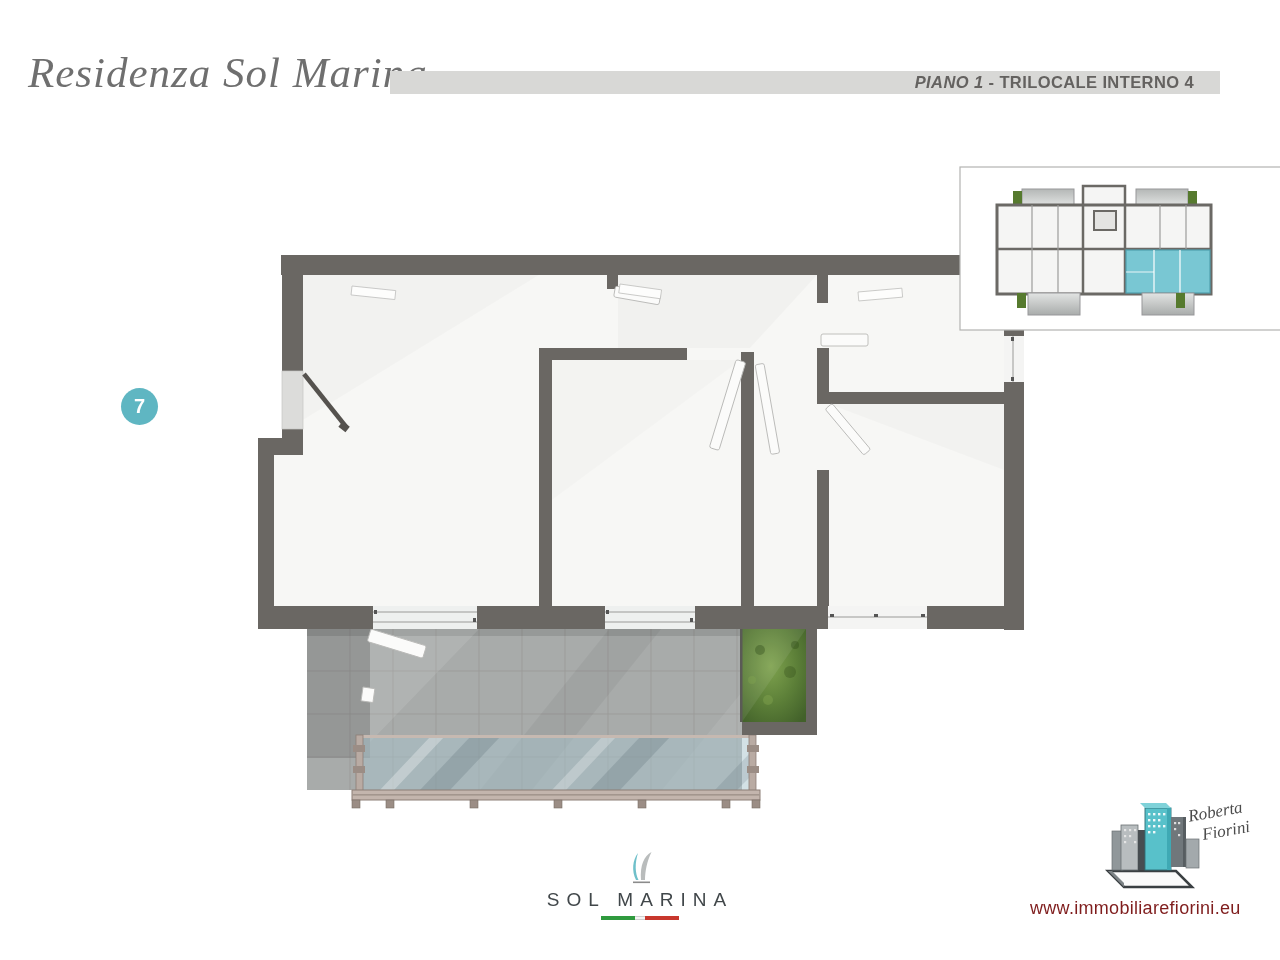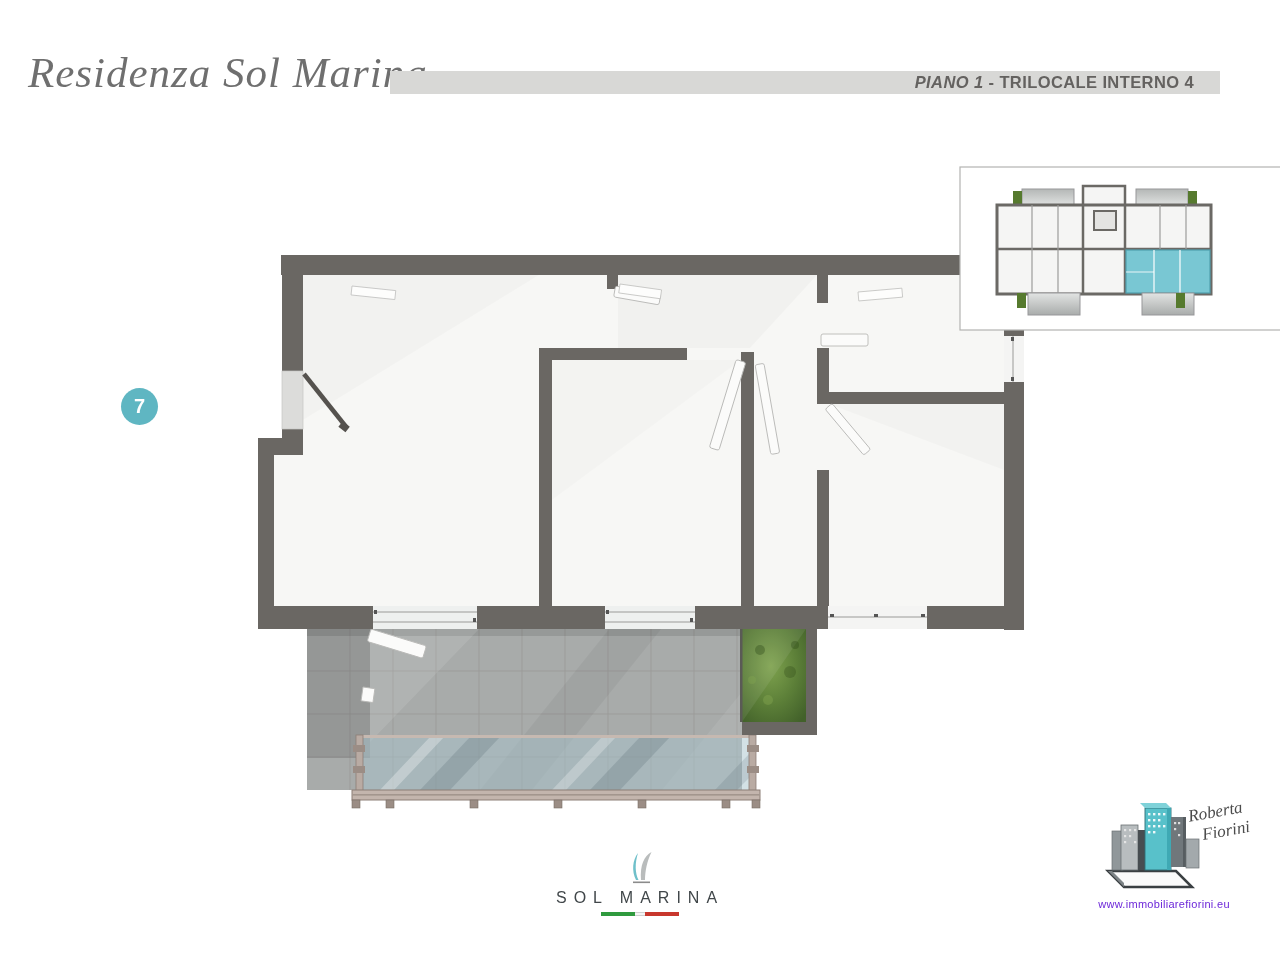--- a/index.html
+++ b/index.html
@@ -29,36 +29,36 @@
   .wall { fill:#6a6763; }
   .room { fill:#f7f7f5; }
   .leaf { fill:#fbfbfa; stroke:#b9b9b7; stroke-width:0.9; }
   .rad  { fill:#fdfdfc; stroke:#c0c0be; stroke-width:0.8; }
   .winline { stroke:#9a9a98; stroke-width:1; fill:none; }
 
   
   .footer-logo { position:absolute; left:50%; top:851px; transform:translateX(-50%);
     width:220px; text-align:center; }
   .footer-logo .sail { display:block; margin:0 auto 4px auto; }
-  .footer-logo .logo-text { font-size:16px; letter-spacing:7px; color:#41474a;
+  .footer-logo .logo-text { font-size:19px; letter-spacing:7px; color:#41474a;
     font-weight:400; }
   .flag-bar { width:78px; height:4px; margin:5px auto 0 auto; display:flex; }
   .flag-bar i { display:block; height:100%; }
   .flag-green { width:34px; background:#2f9a3e; }
   .flag-white { width:10px; background:#f4f4f4; border-top:1px solid #cfcfcf; border-bottom:1px solid #cfcfcf; }
   .flag-red   { width:34px; background:#c8372d; }
 
   
   .agency { position:absolute; left:1080px; top:790px; width:180px; height:135px; }
   .agency-script { position:absolute; font-family:"Liberation Serif", serif;
     font-style:italic; color:#4c4c4c; transform:rotate(-10deg); white-space:nowrap; }
   .agency-script.l1 { left:108px; top:12px; font-size:17px; }
   .agency-script.l2 { left:122px; top:31px; font-size:17px; }
-  .agency-url { position:absolute; left:1074px; top:898px; width:180px; text-align:center;
-    font-size:11px; color:#6d28d9; letter-spacing:0.3px; }
+  .agency-url { position:absolute; left:1030px; top:898px; width:180px; text-align:center;
+    font-size:18px; color:#7f1d1d; letter-spacing:0.3px; }
 </style>
 </head>
 <body>
 
 <div class="page">
 
   <svg class="plan-svg" width="1280" height="960" viewBox="0 0 1280 960">
     <defs>
       <radialGradient id="grass" cx="45%" cy="40%" r="75%">
         <stop offset="0%" stop-color="#7ea24e"></stop>

